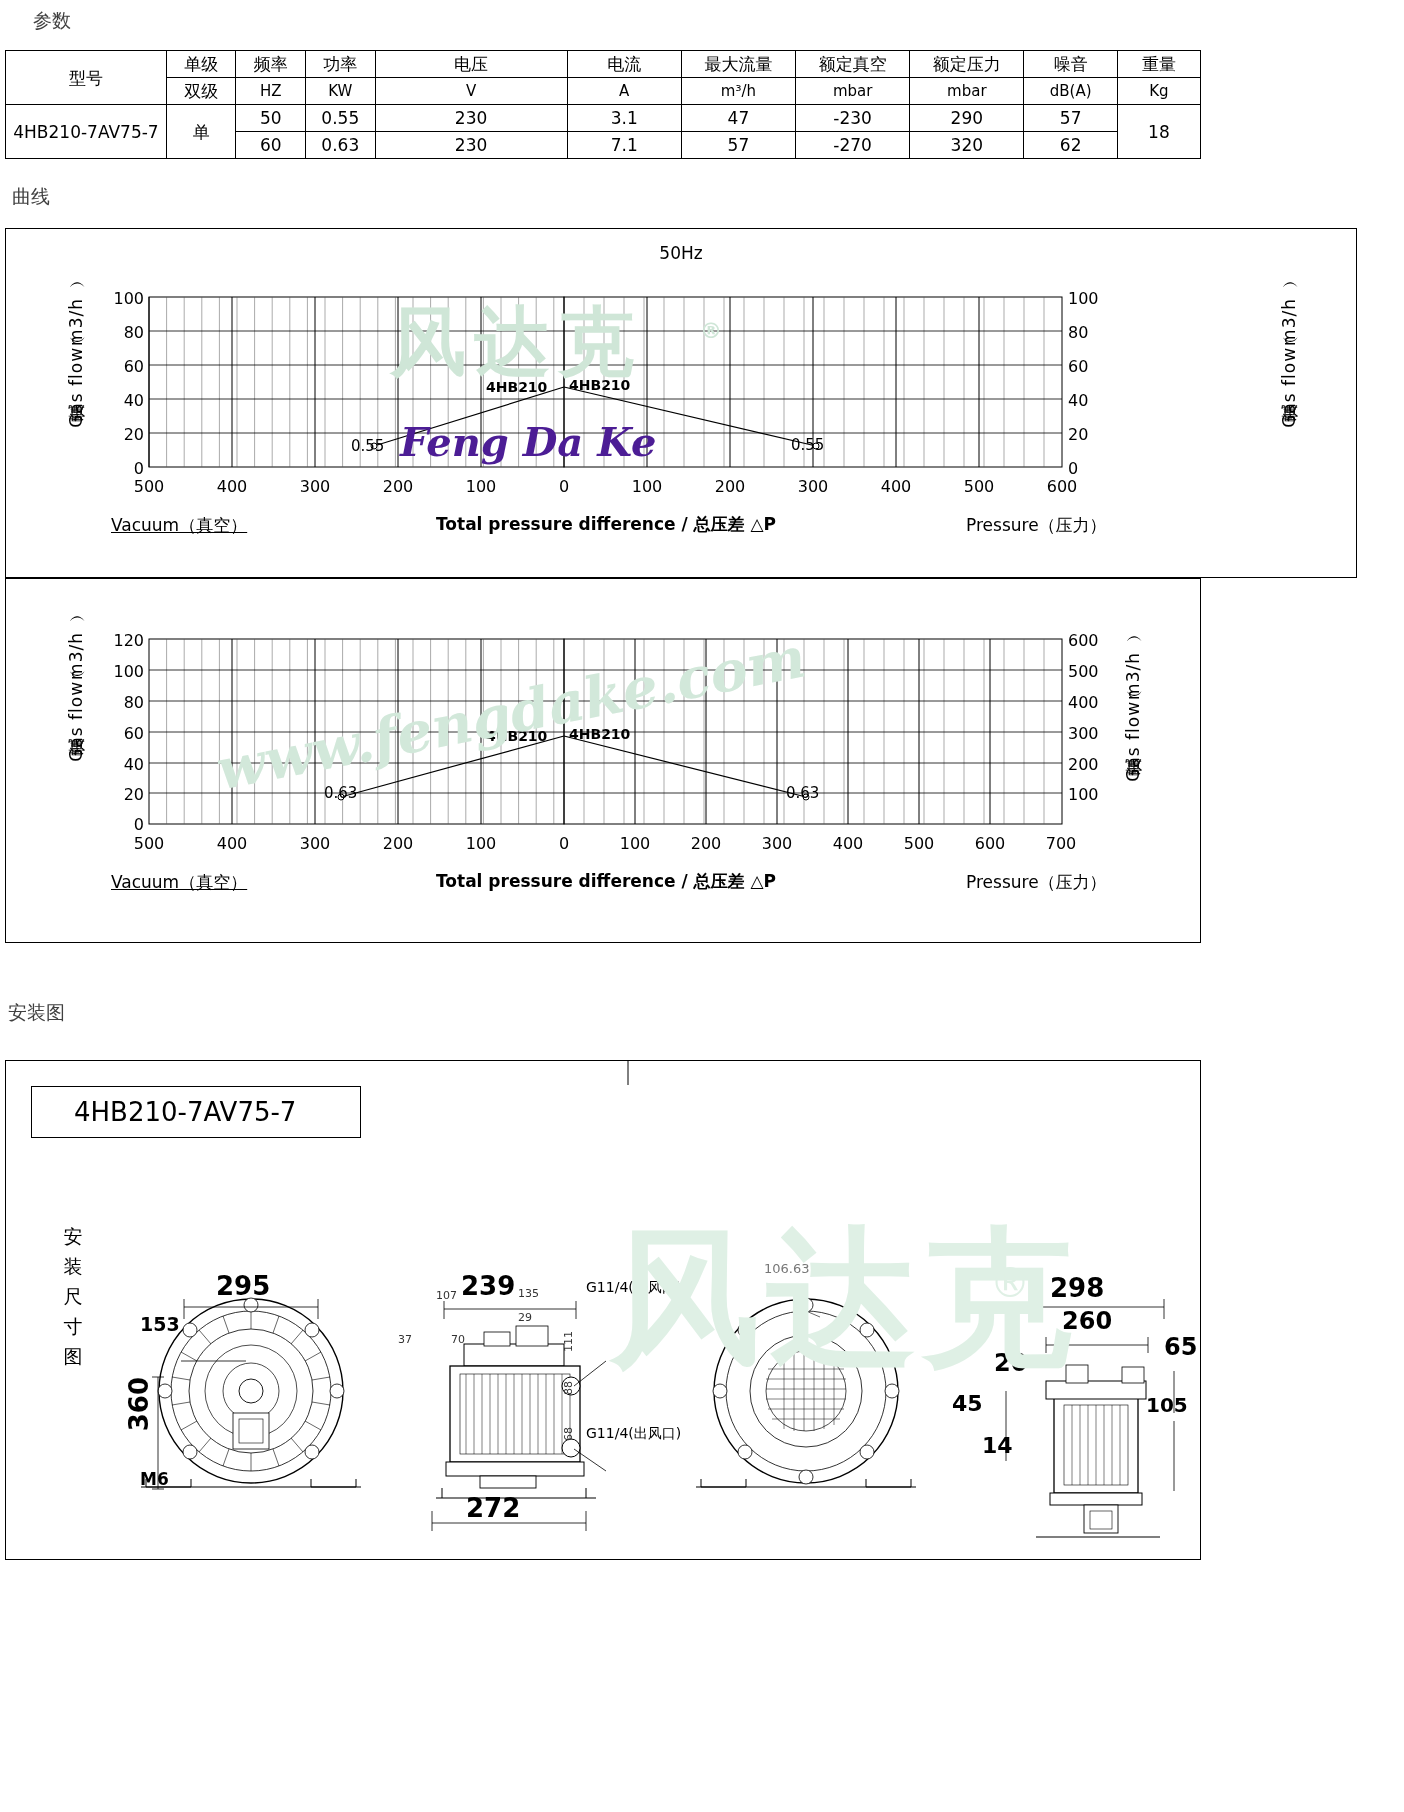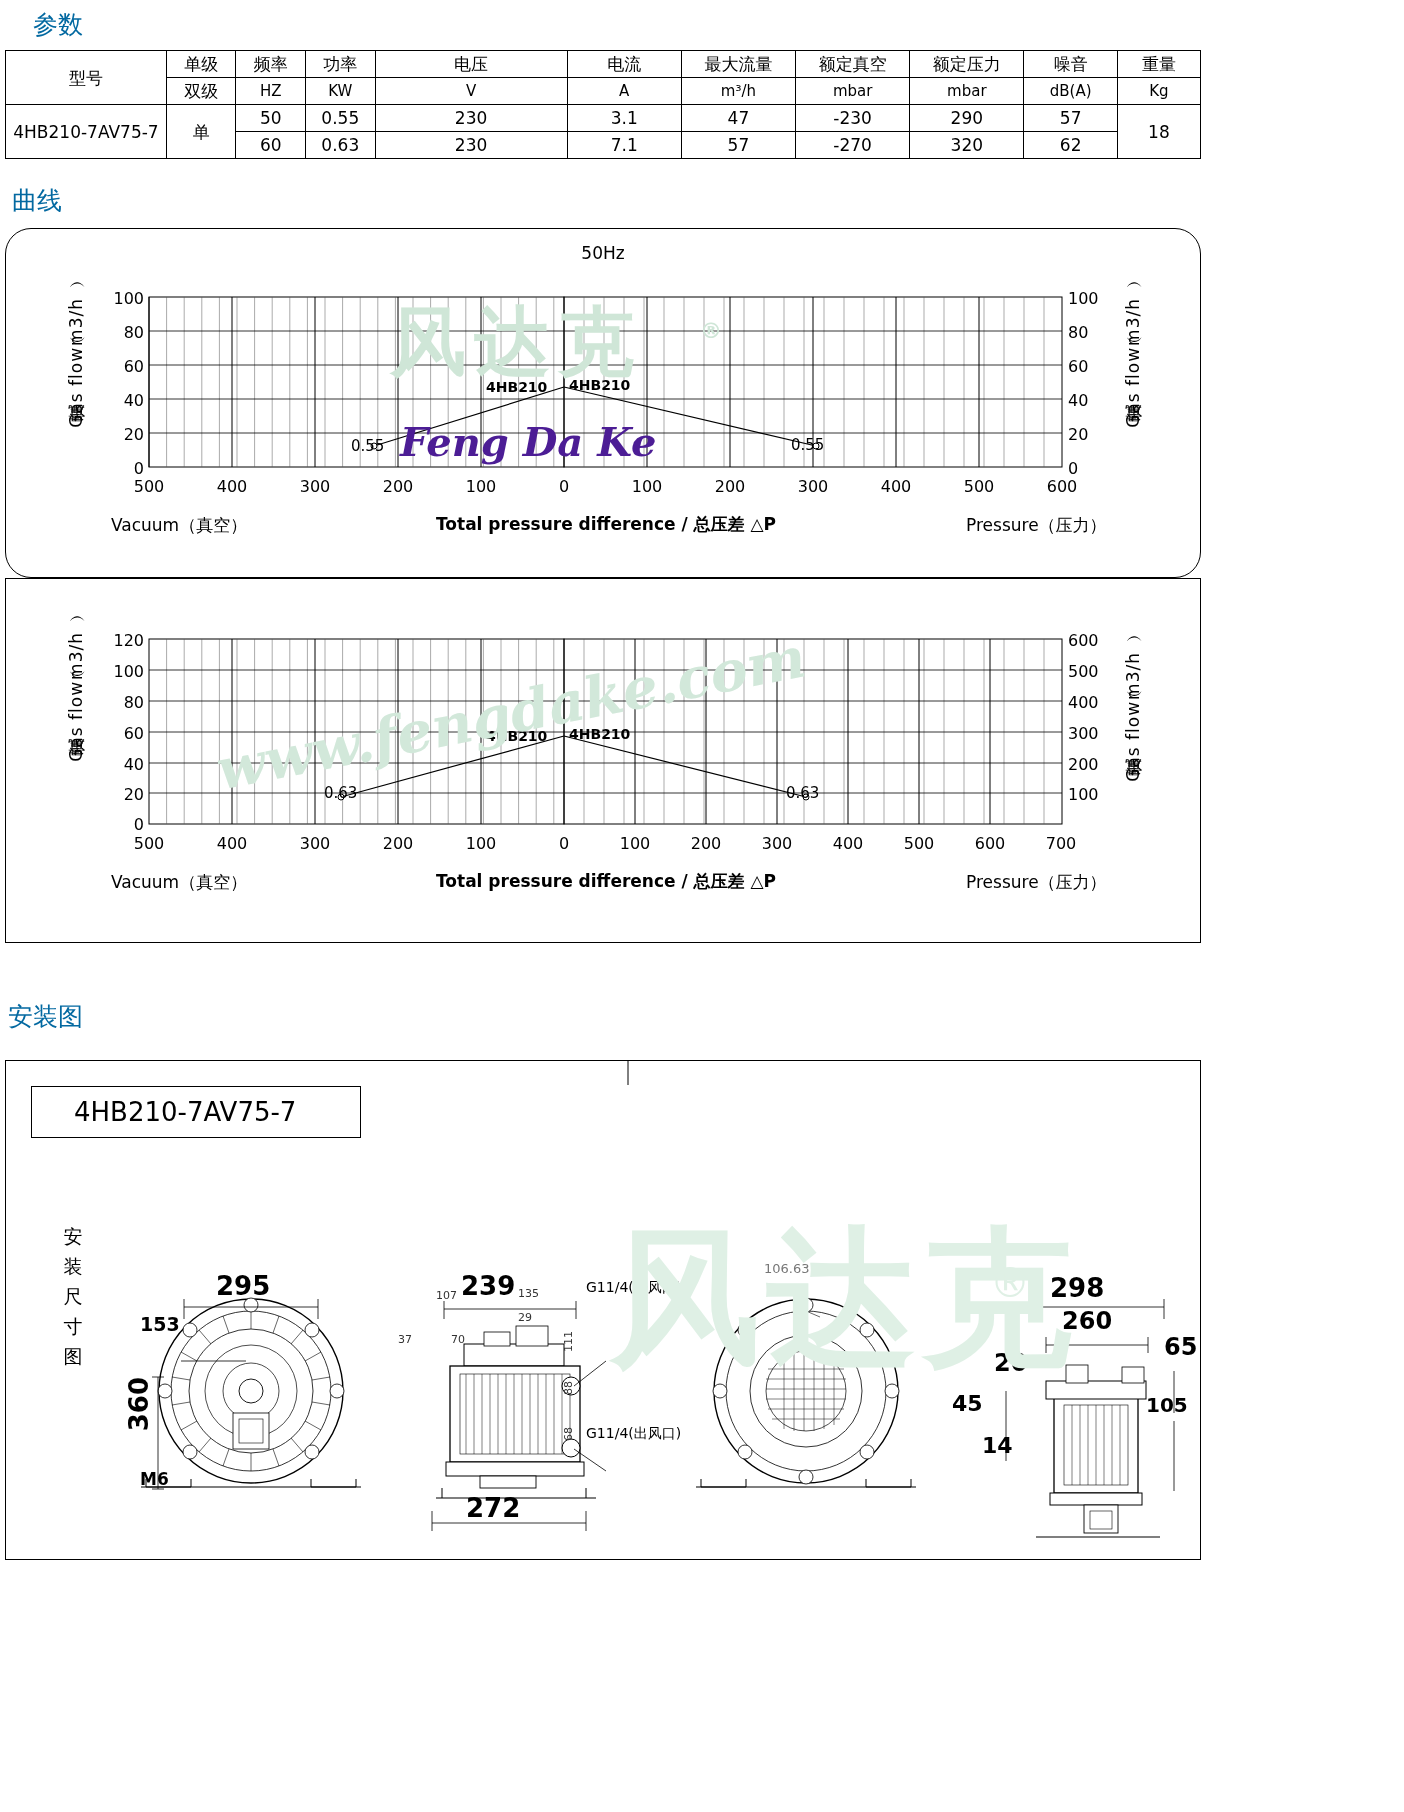--- a/index.html
+++ b/index.html
@@ -5,22 +5,22 @@
   html,body{margin:0;padding:0;}
   body{
     width:1404px;height:1812px;
     background:#ffffff;
     font-family:"Liberation Sans", sans-serif;
     color:#000;
     position:relative;
     overflow:hidden;
   }
   .sec-label{
-    font-size:25px;
-    color:#0369a1;
+    font-size:19px;
+    color:#404040;
     font-family:Liberation Sans, sans-serif;
   }
 
   
   #params-label{position:absolute;left:33px;top:8px;}
   table.params{
     position:absolute;left:5px;top:50px;
     border-collapse:collapse;
     width:1196px;
     font-family:"DejaVu Sans", sans-serif;
@@ -37,38 +37,38 @@
   table.params td.model{font-size:17px;}
 
   
   #curve-label{position:absolute;left:12px;top:184px;}
   .curve-box{
     position:absolute;left:5px;
     border:1px solid #000;
     background:#fff;
     box-sizing:border-box;
   }
-  #curve-box-50{top:228px;width:1196px;height:350px;border-radius:26px;}
+  #curve-box-50{top:228px;width:1352px;height:350px;}
   #curve-box-60{top:578px;width:1196px;height:365px;}
 
   .chart-wrap{position:absolute;inset:0;}
   .hz-title{
     position:absolute;width:100%;text-align:center;top:14px;
     font-size:17px;font-family:"DejaVu Sans", sans-serif;
   }
   .axis-v-label{
     position:absolute;
     writing-mode:vertical-rl;
     transform:rotate(180deg);
     font-size:17px;
     font-family:"DejaVu Sans", sans-serif;
     letter-spacing:1px;
     white-space:nowrap;
   }
-  .bottom-left-label{position:absolute;font-size:17px;font-family:"DejaVu Sans", sans-serif;}
+  .bottom-left-label{position:absolute;font-size:17px;font-family:"DejaVu Sans", sans-serif;text-decoration:underline;}
   .bottom-center-label{position:absolute;font-size:17px;font-family:"DejaVu Sans", sans-serif;font-weight:bold;}
   .bottom-right-label{position:absolute;font-size:17px;font-family:"DejaVu Sans", sans-serif;}
 
   .tick{
     position:absolute;font-size:16px;font-family:"DejaVu Sans", sans-serif;
     text-align:center;
   }
   .ytick{
     position:absolute;font-size:16px;font-family:"DejaVu Sans", sans-serif;
     text-align:right;

